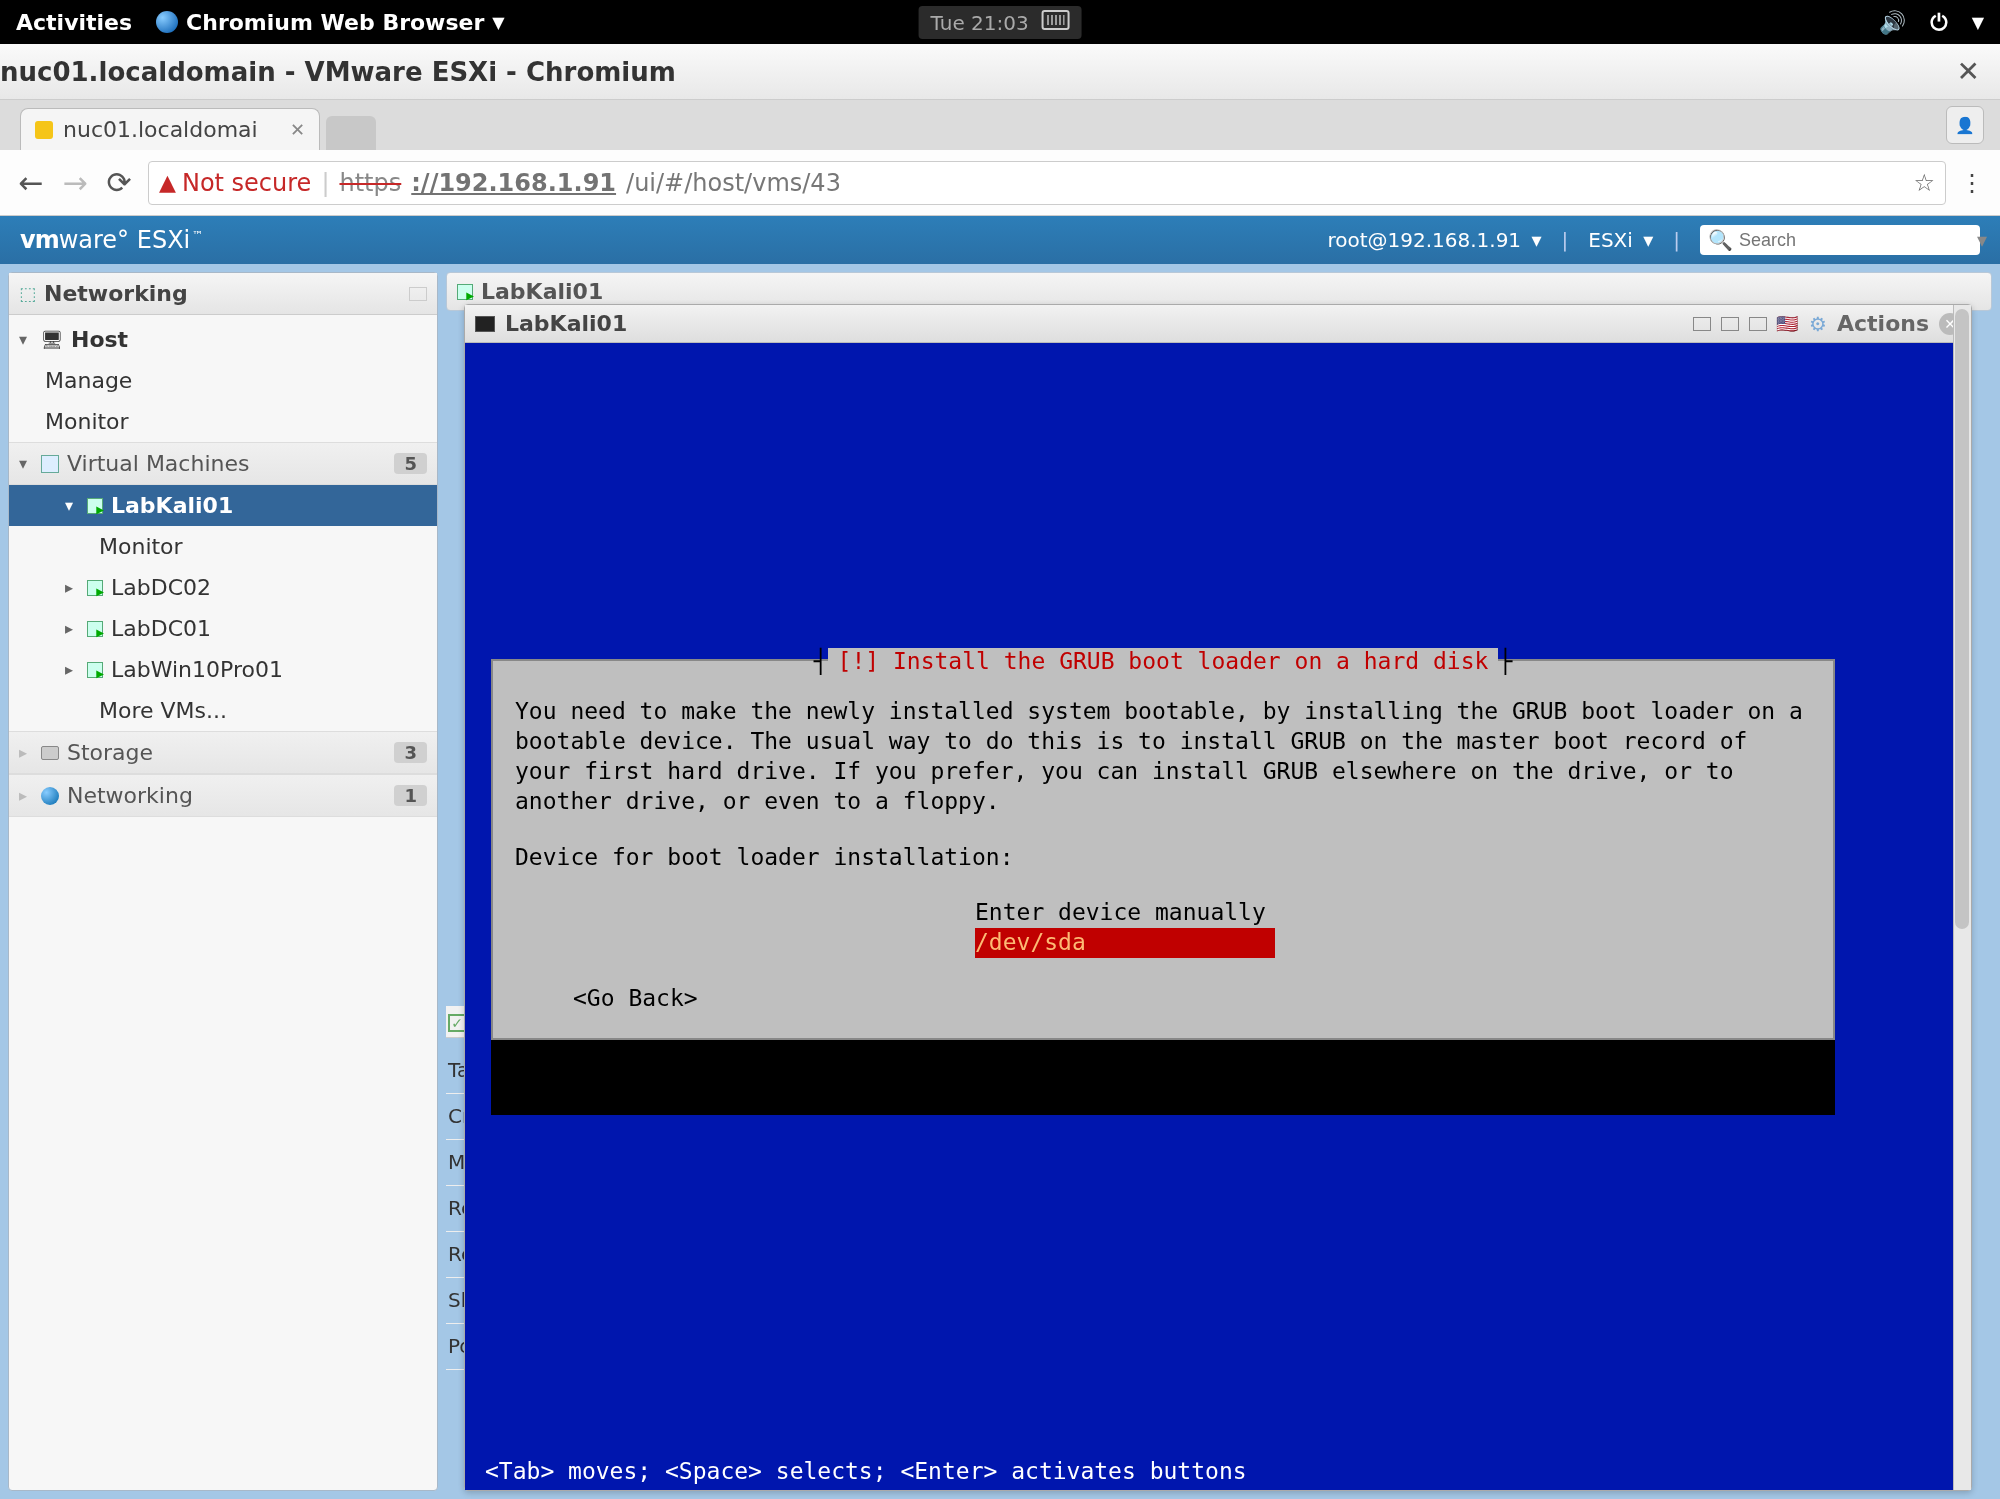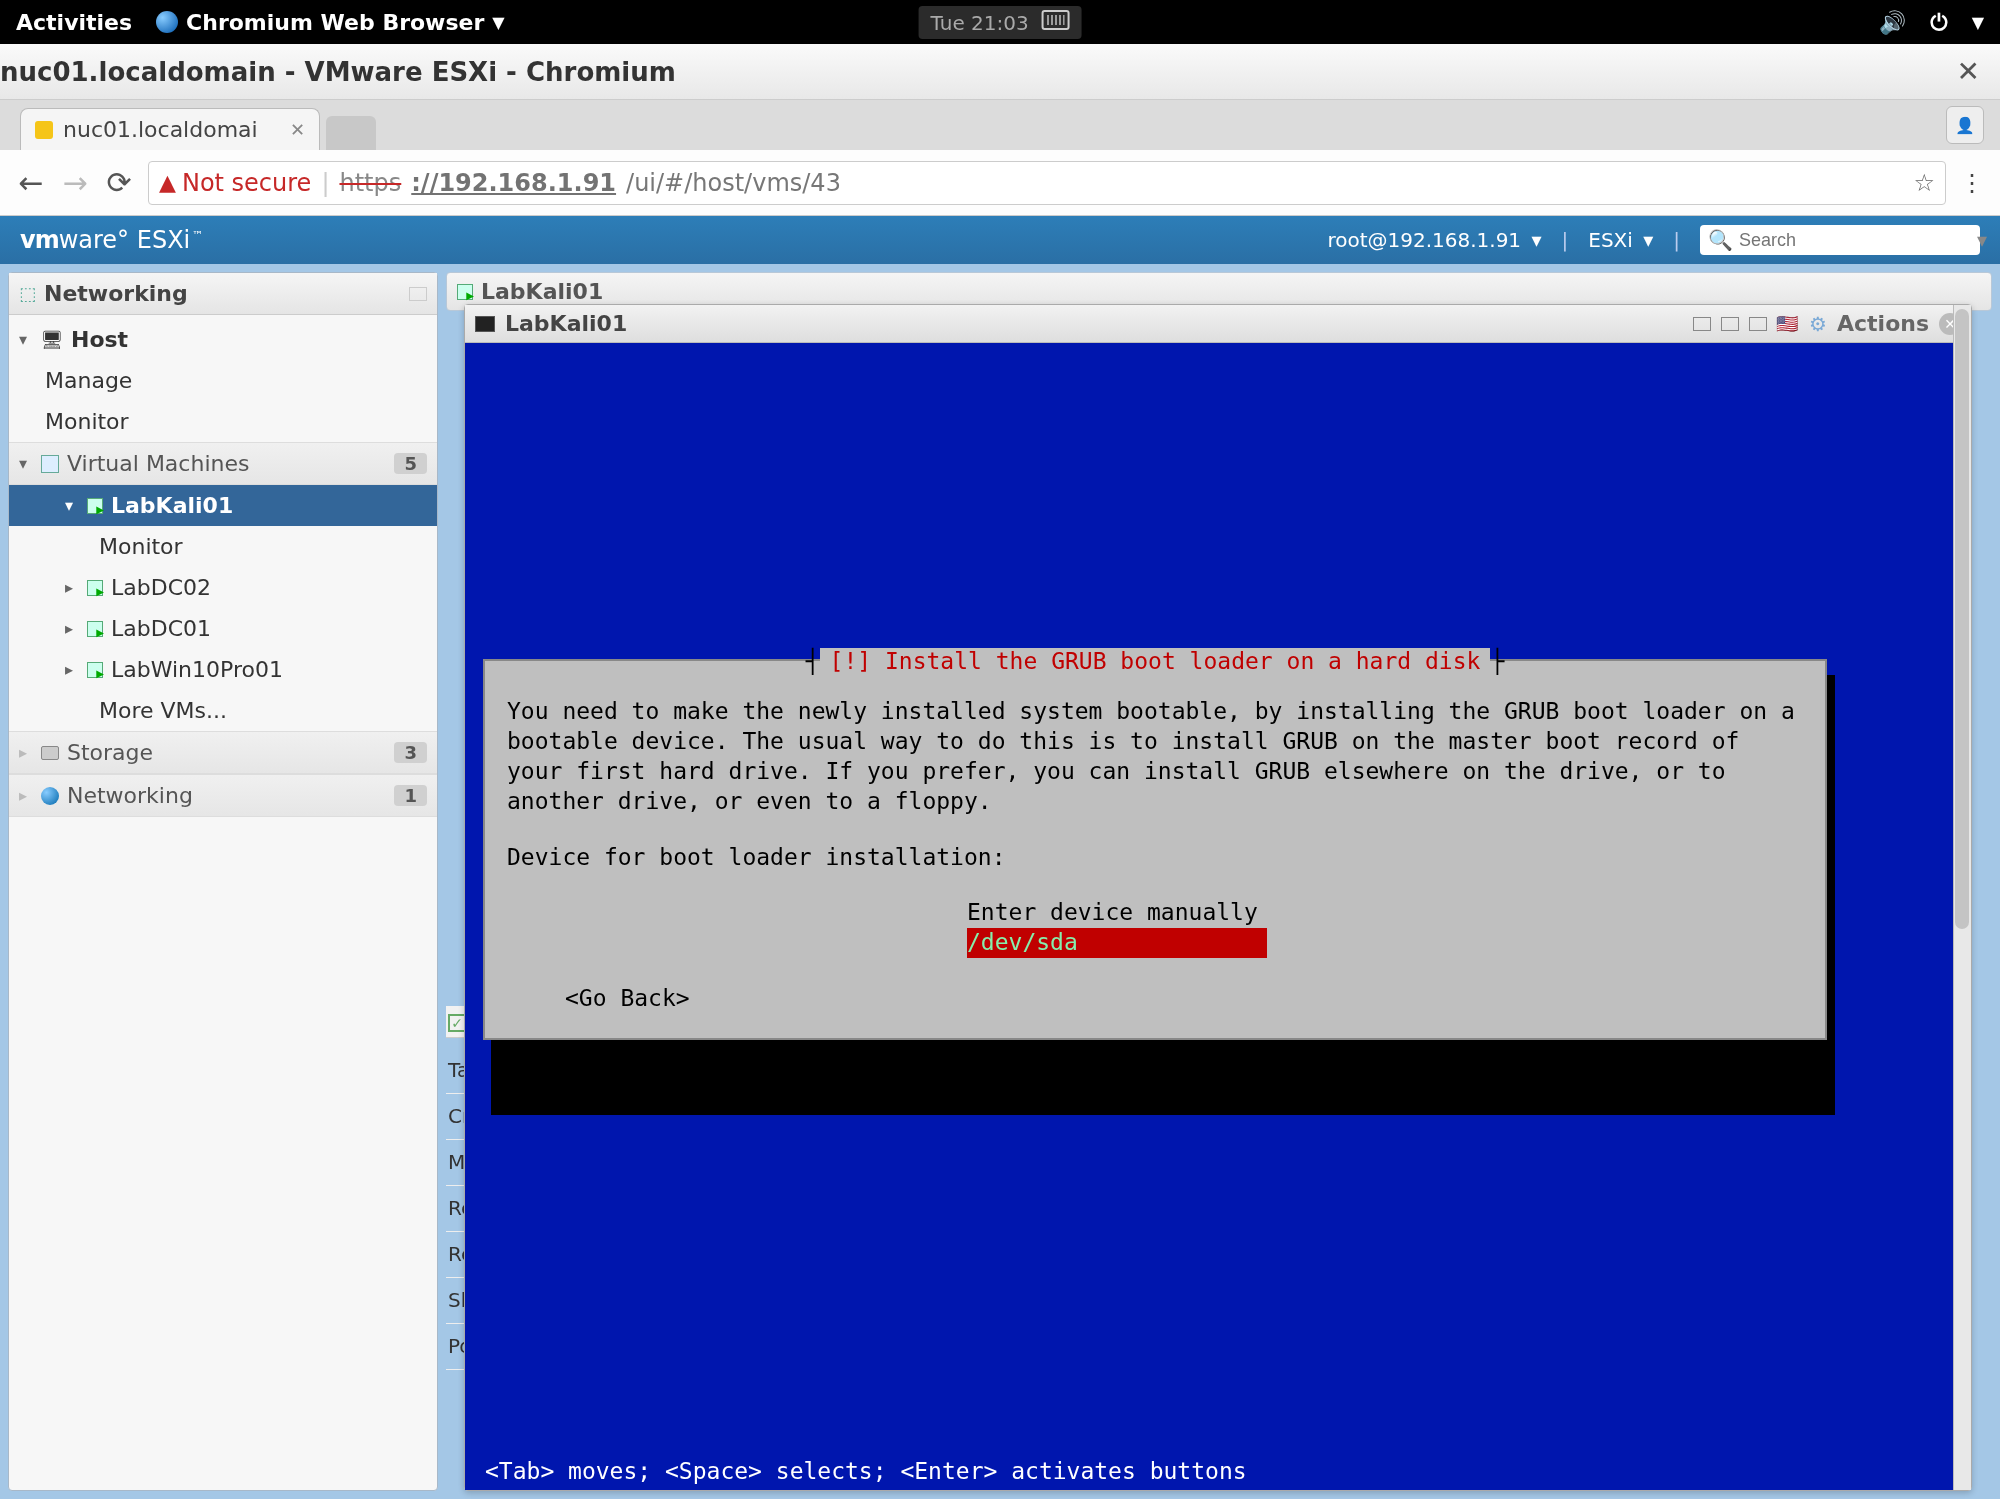--- a/index.html
+++ b/index.html
@@ -90,26 +90,26 @@
   .ctl-right .flag { font-size:18px;}
   .ctl-right .gear { color:#7aa9d6; font-size:20px;}
   .ctl-right .close-x { background:#bbb; color:#fff; border-radius:50%; width:22px; height:22px; display:flex;align-items:center;justify-content:center; font-size:14px;}
   
   .console-body { flex:1; background:#0016ae; position:relative; overflow:hidden; }
   .scroll-right { position:absolute; right:0; top:0; bottom:0; width:18px; background:#e8e8e8; border-left:1px solid #bbb;}
   .scroll-thumb { position:absolute; right:2px; top:4px; width:14px; height:620px; background:#c4c4c4; border-radius:7px;}
   
   
   .inst-shadow { position:absolute; top:332px; left:26px; width:1344px; height:440px; background:#000; }
-  .inst-box { position:absolute; top:316px; left:18px; width:1344px; background:#bfbfbf; border:2px solid #888; padding: 18px 22px 24px; font-family:"DejaVu Sans Mono","Courier New",monospace; font-size:23px; color:#000; line-height:1.3; }
+  .inst-box { position:absolute; top:316px; left:26px; width:1344px; background:#bfbfbf; border:2px solid #888; padding: 18px 22px 24px; font-family:"DejaVu Sans Mono","Courier New",monospace; font-size:23px; color:#000; line-height:1.3; }
   .inst-title-wrap { position:absolute; top:-14px; left:0; right:0; text-align:center; }
   .inst-title { background:#bfbfbf; padding:0 10px; color:#c00000; font-family:"DejaVu Sans Mono",monospace; font-size:23px; }
   .inst-options { margin-top:26px; margin-left:460px; }
   .inst-opt { width:300px; }
-  .inst-opt.sel { background:#c00000; color:#86efac; }
+  .inst-opt.sel { background:#c00000; color:#fdba74; }
   .inst-goback { margin-top:26px; margin-left:58px; }
   .inst-footer { position:absolute; bottom:6px; left:20px; color:#fff; font-family:"DejaVu Sans Mono",monospace; font-size:23px; }
   .resize-grip { position:absolute; right:2px; bottom:2px; font-size:18px; color:#333; }
   .under-header { position:absolute; left:0; top:734px; height:32px; width:22px; background:#f2f2f2; border-bottom:1px solid #ccc; border-right:1px solid #ccc;}
   .under-check { position:absolute; left:2px; top:742px; width:18px;height:18px;border:2px solid #6a6;color:#6a6;font-size:14px;display:flex;align-items:center;justify-content:center;}
   .under-cells { position:absolute; left:0; top:776px; width:22px; }
   .under-cells div { height:46px; border-bottom:1px solid #eee; font-size:20px; color:#333; padding:10px 2px; overflow:hidden; white-space:nowrap;}
   .under-dots-col { position:absolute; right:20px; top:796px; width:30px;}
   .under-dots-col div { height:46px; color:#888; text-align:center; font-size:20px;}
   .under-caret { position:absolute; right:22px; top:776px; font-size:18px; color:#444;}

